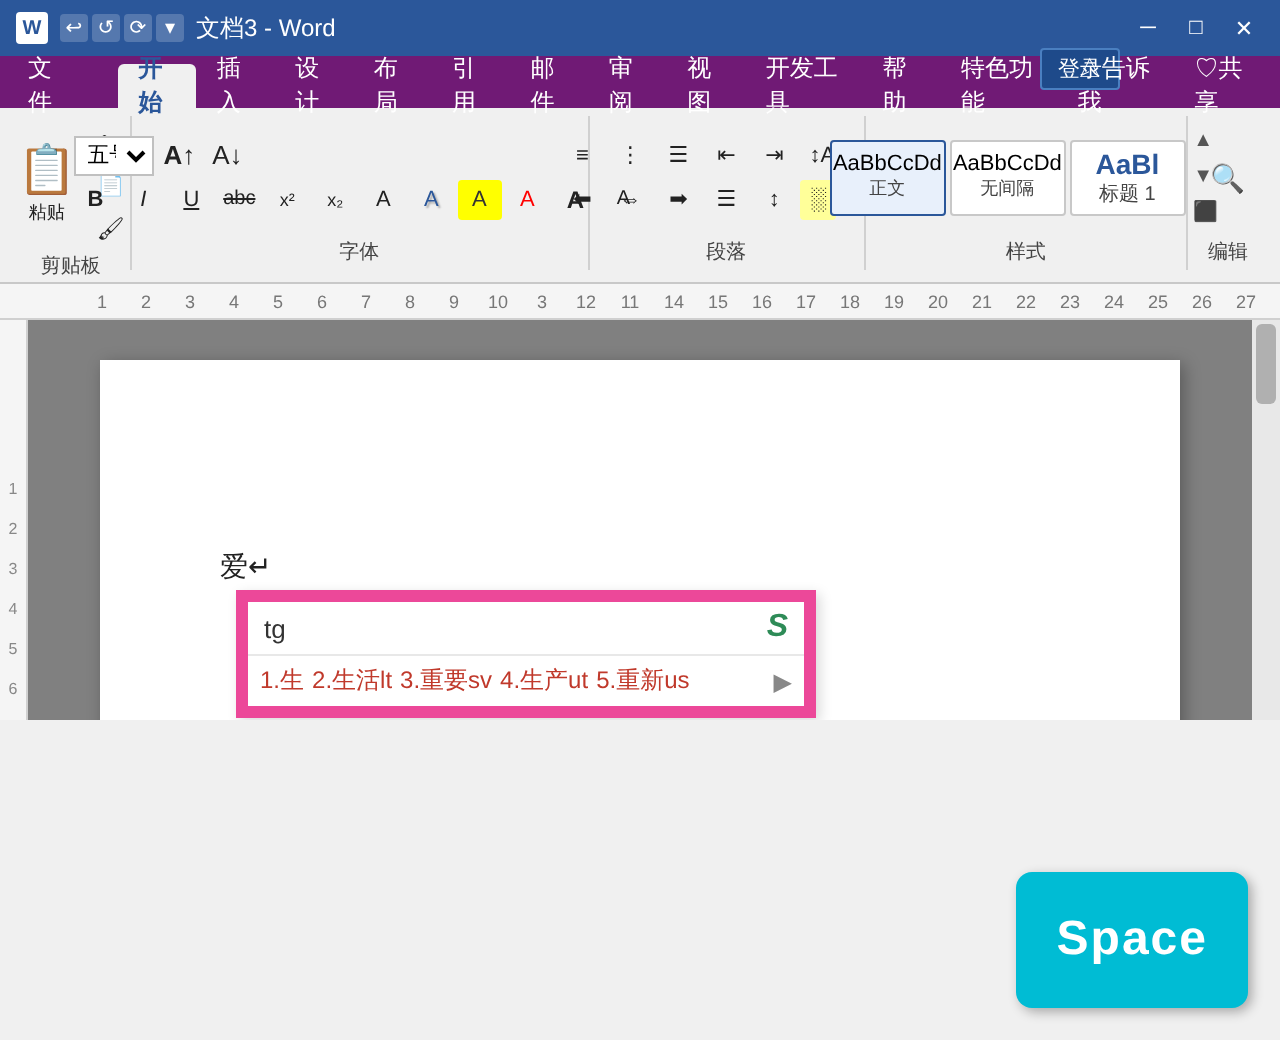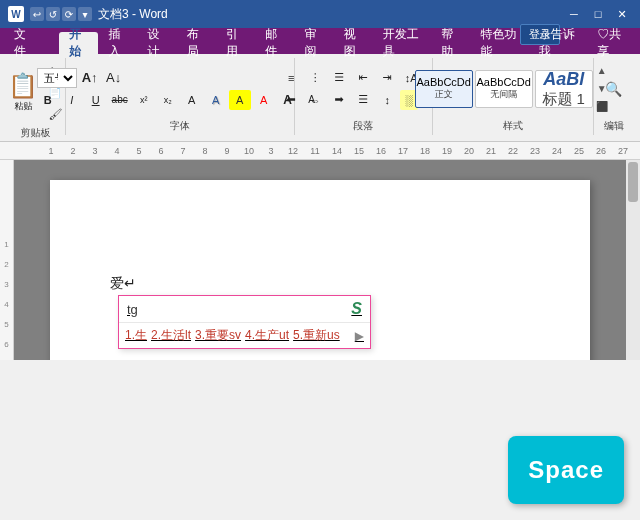--- a/index.html
+++ b/index.html
@@ -163,25 +163,24 @@
       color: #222;
       font-family: "SimSun", serif;
     }
 
     
     .autocomplete-popup {
       position: absolute;
       left: 68px;
       top: 115px;
       background: white;
-      border: 1px solid #ec4899;
+      border: 6px solid #ec4899;
       box-shadow: 2px 2px 6px rgba(0,0,0,0.15);
-      width: 253px;
+      width: 290px;
       z-index: 100;
-      text-decoration: underline;
     }
     .autocomplete-input-row {
       display: flex;
       align-items: center;
       justify-content: space-between;
       padding: 4px 8px;
       border-bottom: 1px solid #e8e8e8;
     }
     .autocomplete-input {
       font-size: 13px;
@@ -373,22 +372,22 @@
       <div class="styles-gallery">
         <div class="style-item active">
           <div class="preview" style="font-size:11px;">AaBbCcDd</div>
           <div style="font-size:9px;color:#444;">正文</div>
         </div>
         <div class="style-item">
           <div class="preview" style="font-size:11px;">AaBbCcDd</div>
           <div style="font-size:9px;color:#444;">无间隔</div>
         </div>
         <div class="style-item">
-          <div class="preview heading1" style="font-size:18px;font-weight:bold;color:#2b579a;font-style:italic;">AaBl</div>
-          <div style="font-size:15px;color:#444;">标题 1</div>
+          <div class="preview heading1" style="font-size:14px;font-weight:bold;color:#2b579a;">AaBl</div>
+          <div style="font-size:10px;color:#444;">标题 1</div>
         </div>
         <div class="styles-scroll">
           <span>▲</span>
           <span>▼</span>
           <span>⬛</span>
         </div>
       </div>
     </div>
     <div class="ribbon-group-label">样式</div>
   </div>

